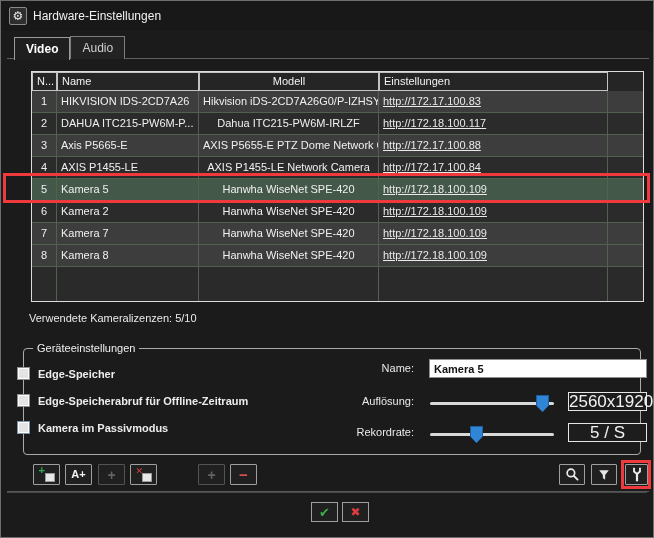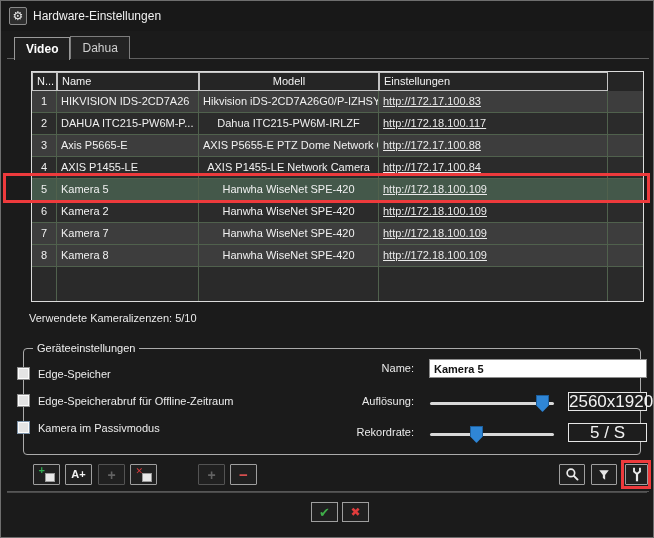--- a/index.html
+++ b/index.html
@@ -33,21 +33,21 @@
   .tfiller .c{height:100%;}
   
   .ann{position:absolute;border:3px solid #ee3a3c;pointer-events:none;z-index:9;}
   .ann-row{left:2px;top:172px;width:647px;height:30px;}
   .ann-wrench{left:620px;top:459px;width:30px;height:29px;}
   
   .license{position:absolute;left:28px;top:311px;font-size:11px;color:#eaeaea;}
   
   .group{position:absolute;left:22px;top:347px;width:618px;height:107px;border:1px solid #ababab;border-radius:4px;}
   .group-title{position:absolute;top:-7px;left:9px;background:#1b1b1b;padding:0 4px;font-size:11px;color:#efefef;}
-  .cbrow{position:absolute;left:16px;display:flex;align-items:center;gap:8px;font-size:11px;font-weight:normal;color:#ececec;}
+  .cbrow{position:absolute;left:16px;display:flex;align-items:center;gap:8px;font-size:11px;font-weight:bold;color:#ececec;}
   .cbrow .cb{width:13px;height:13px;background:#e4e4e4;border:1px solid #8d8d8d;box-shadow:inset 0 0 0 1px #fdfdfd;}
   .cbrow.focused .cb{border-color:#7e93a8;}
   .lbl{position:absolute;font-size:11px;color:#eaeaea;text-align:right;width:85px;left:328px;}
   .name-input{position:absolute;left:428px;top:358px;width:218px;height:19px;background:#ffffff;border:1px solid #8c8c8c;color:#111;font-size:11px;font-weight:bold;padding:0 4px;}
   .slider-track{position:absolute;left:429px;width:124px;height:3px;background:#d9d9d9;border-radius:2px;}
   .slider-thumb{position:absolute;width:13px;height:17px;background:#2f86d6;border:1px solid #1c5f9e;clip-path:polygon(0 0,100% 0,100% 60%,50% 100%,0 60%);}
   .valbox{position:absolute;left:567px;width:79px;height:19px;border:1px solid #e6e6e6;background:#1d1d1d;color:#f2f2f2;font-size:17px;text-align:center;line-height:17px;}
   
   .tbtn{position:absolute;top:463px;width:27px;height:21px;background:#202020;border:1px solid #9f9f9f;border-radius:1px;display:flex;align-items:center;justify-content:center;cursor:pointer;}
   .tbtn.disabled{border-color:#535353;color:#636363;cursor:default;}
@@ -71,21 +71,21 @@
 
 <div class="window">
 
   <div class="titlebar">
     <div class="app-icon">⚙</div>
     <div class="wtitle">Hardware-Einstellungen</div>
   </div>
 
   <div class="tabstrip">
     <div class="tab active">Video</div>
-    <div class="tab">Dahua</div>
+    <div class="tab">Audio</div>
   </div>
   <div class="panel"></div>
 
   <div class="dtable">
     <div class="thead">
       <div class="th w-num">N...</div>
       <div class="th w-name">Name</div>
       <div class="th w-model" style="text-align:center">Modell</div>
       <div class="th w-link">Einstellungen</div>
     </div>

